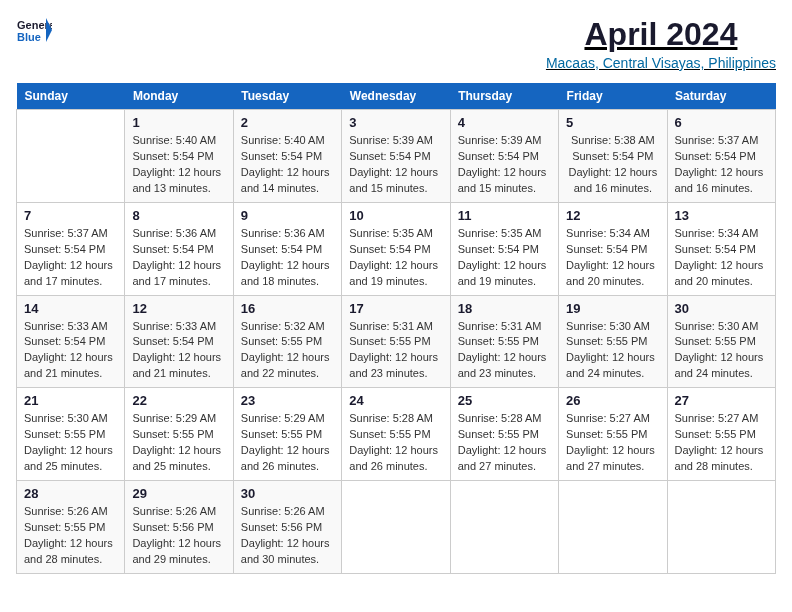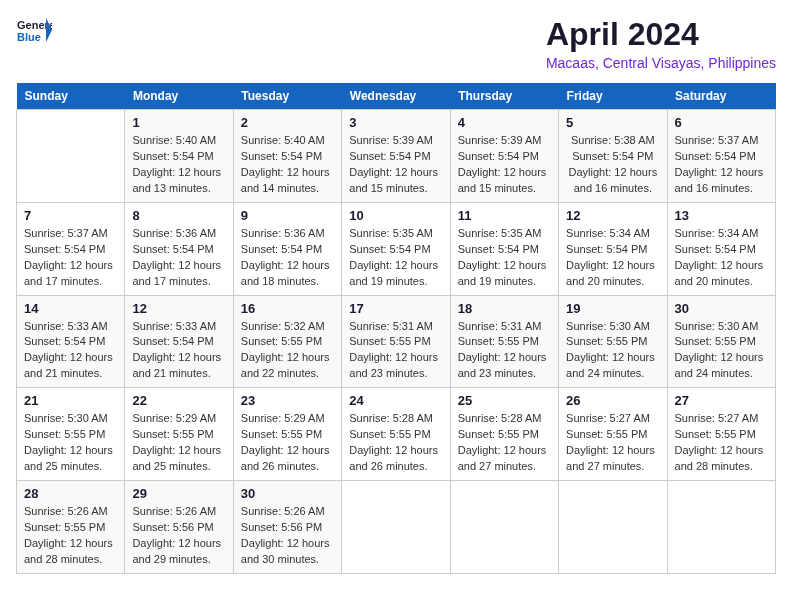--- a/index.html
+++ b/index.html
@@ -18,29 +18,29 @@
     }
     .logo {
       display: flex;
       align-items: center;
       gap: 4px;
     }
     .logo-icon {
       width: 36px;
       height: 28px;
     }
-    .title-block { text-align: left; }
+    .title-block { text-align: center; text-decoration: underline; }
     .month-title {
       font-size: 32px;
       font-weight: bold;
       color: #1a1a2e;
     }
     .location {
       font-size: 14px;
-      color: #6d28d9;
+      color: #0369a1;
       margin-top: 2px;
     }
     table {
       width: 100%;
       border-collapse: collapse;
       font-size: 10.5px;
     }
     thead tr th {
       background-color: #1565c0;
       color: #fff;

